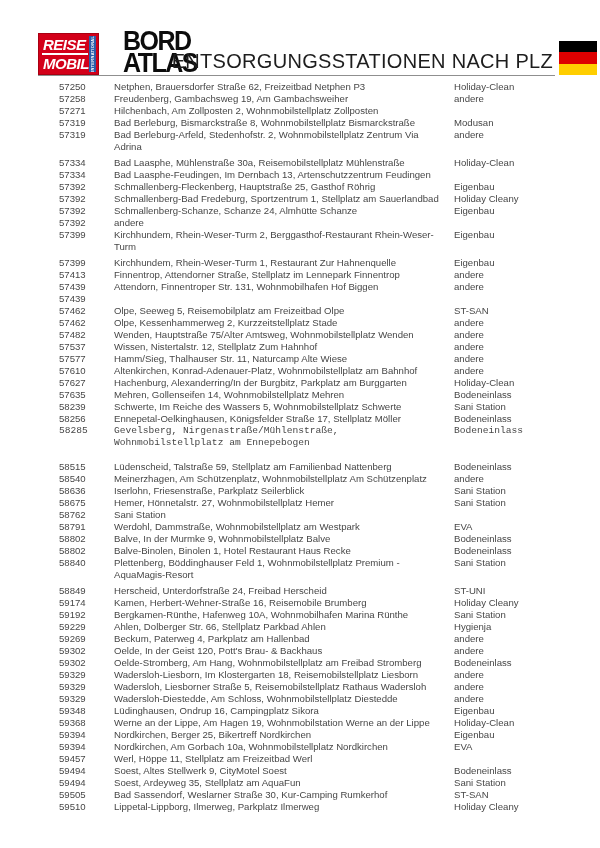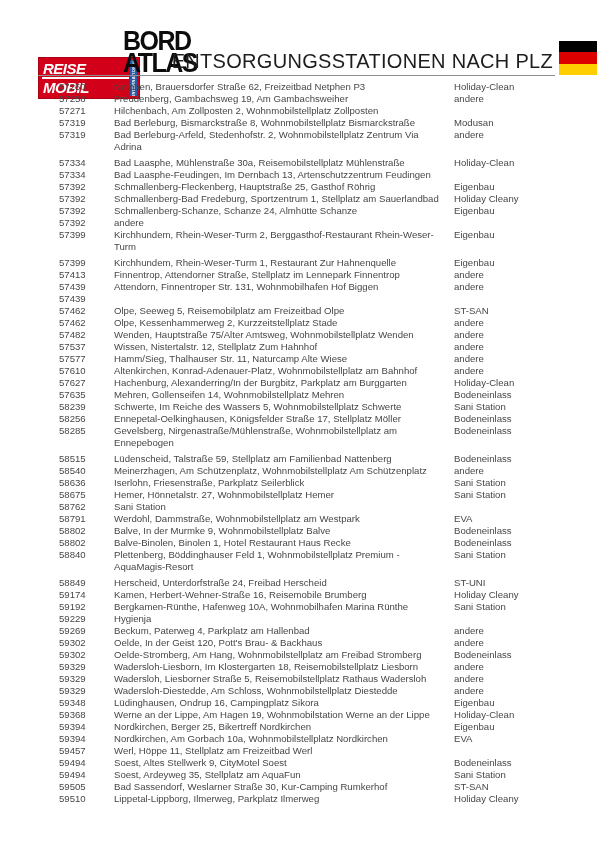--- a/index.html
+++ b/index.html
@@ -2,24 +2,24 @@
 <html><head>
 <meta charset="utf-8">
 <style>
   * { margin:0; padding:0; box-sizing:border-box; }
   html,body { background:#ffffff; }
   body { width:600px; height:848px; position:relative; overflow:hidden;
          font-family:"Liberation Sans", sans-serif; }
   .page { position:absolute; inset:0; background:#fff; }
 
   
-  .logo-rm { position:absolute; left:38px; top:33px; width:102px; height:42px;
+  .logo-rm { position:absolute; left:38px; top:33px; width:61px; height:42px;
              background:#d30019; border:1px solid #a80012; color:#fff;
              font-style:italic; font-weight:bold; display:flex; flex-direction:column;
-             justify-content:center; padding:1px 10px 1px 4px;margin-top:24px; }
+             justify-content:center; padding:1px 10px 1px 4px; }
   .logo-rm .l { font-size:15px; line-height:16px; letter-spacing:-0.5px; }
   .logo-rm .sep { height:2px; background:#fff; margin:0 0 1px -1px; }
   .logo-rm .intl { position:absolute; top:2px; right:2px; bottom:2px; width:7px;
                    background:#2a5ca8; color:#fff; font-style:normal; font-weight:bold;
                    font-size:4px; letter-spacing:0.3px;
                    writing-mode:vertical-rl; transform:rotate(180deg);
                    display:flex; align-items:center; justify-content:center; }
   .logo-ba { position:absolute; left:123px; top:29px; color:#0c0c0c;
              font-weight:bold; font-size:25px; line-height:21px; letter-spacing:-1.5px;
              transform:scaleY(1.08); transform-origin:top left; }
@@ -188,21 +188,21 @@
       <div class="row">
         <span class="plz">58239</span>
         <span class="loc">Schwerte, Im Reiche des Wassers 5, Wohnmobilstellplatz Schwerte</span>
         <span class="type">Sani Station</span>
       </div>
       <div class="row">
         <span class="plz">58256</span>
         <span class="loc">Ennepetal-Oelkinghausen, Königsfelder Straße 17, Stellplatz Möller</span>
         <span class="type">Bodeneinlass</span>
       </div>
-      <div class="row" style="margin-bottom: 4px;">
+      <div class="row" style="margin-bottom: 12px; font-family: Liberation Mono, monospace;">
         <span class="plz">58285</span>
         <span class="loc">Gevelsberg, Nirgenastraße/Mühlenstraße, Wohnmobilstellplatz am Ennepebogen</span>
         <span class="type">Bodeneinlass</span>
       </div>
       <div class="row">
         <span class="plz">58515</span>
         <span class="loc">Lüdenscheid, Talstraße 59, Stellplatz am Familienbad Nattenberg</span>
         <span class="type">Bodeneinlass</span>
       </div>
       <div class="row">
@@ -254,20 +254,21 @@
         <span class="loc">Kamen, Herbert-Wehner-Straße 16, Reisemobile Brumberg</span>
         <span class="type">Holiday Cleany</span>
       </div>
       <div class="row">
         <span class="plz">59192</span>
         <span class="loc">Bergkamen-Rünthe, Hafenweg 10A, Wohnmobilhafen Marina Rünthe</span>
         <span class="type">Sani Station</span>
       </div>
       <div class="row">
         <span class="plz">59229</span>
+        <span class="loc">Ahlen, Dolberger Str. 66, Stellplatz Parkbad Ahlen</span>
         <span class="type">Hygienja</span>
       </div>
       <div class="row">
         <span class="plz">59269</span>
         <span class="loc">Beckum, Paterweg 4, Parkplatz am Hallenbad</span>
         <span class="type">andere</span>
       </div>
       <div class="row">
         <span class="plz">59302</span>
         <span class="loc">Oelde, In der Geist 120, Pott's Brau- &amp; Backhaus</span>

